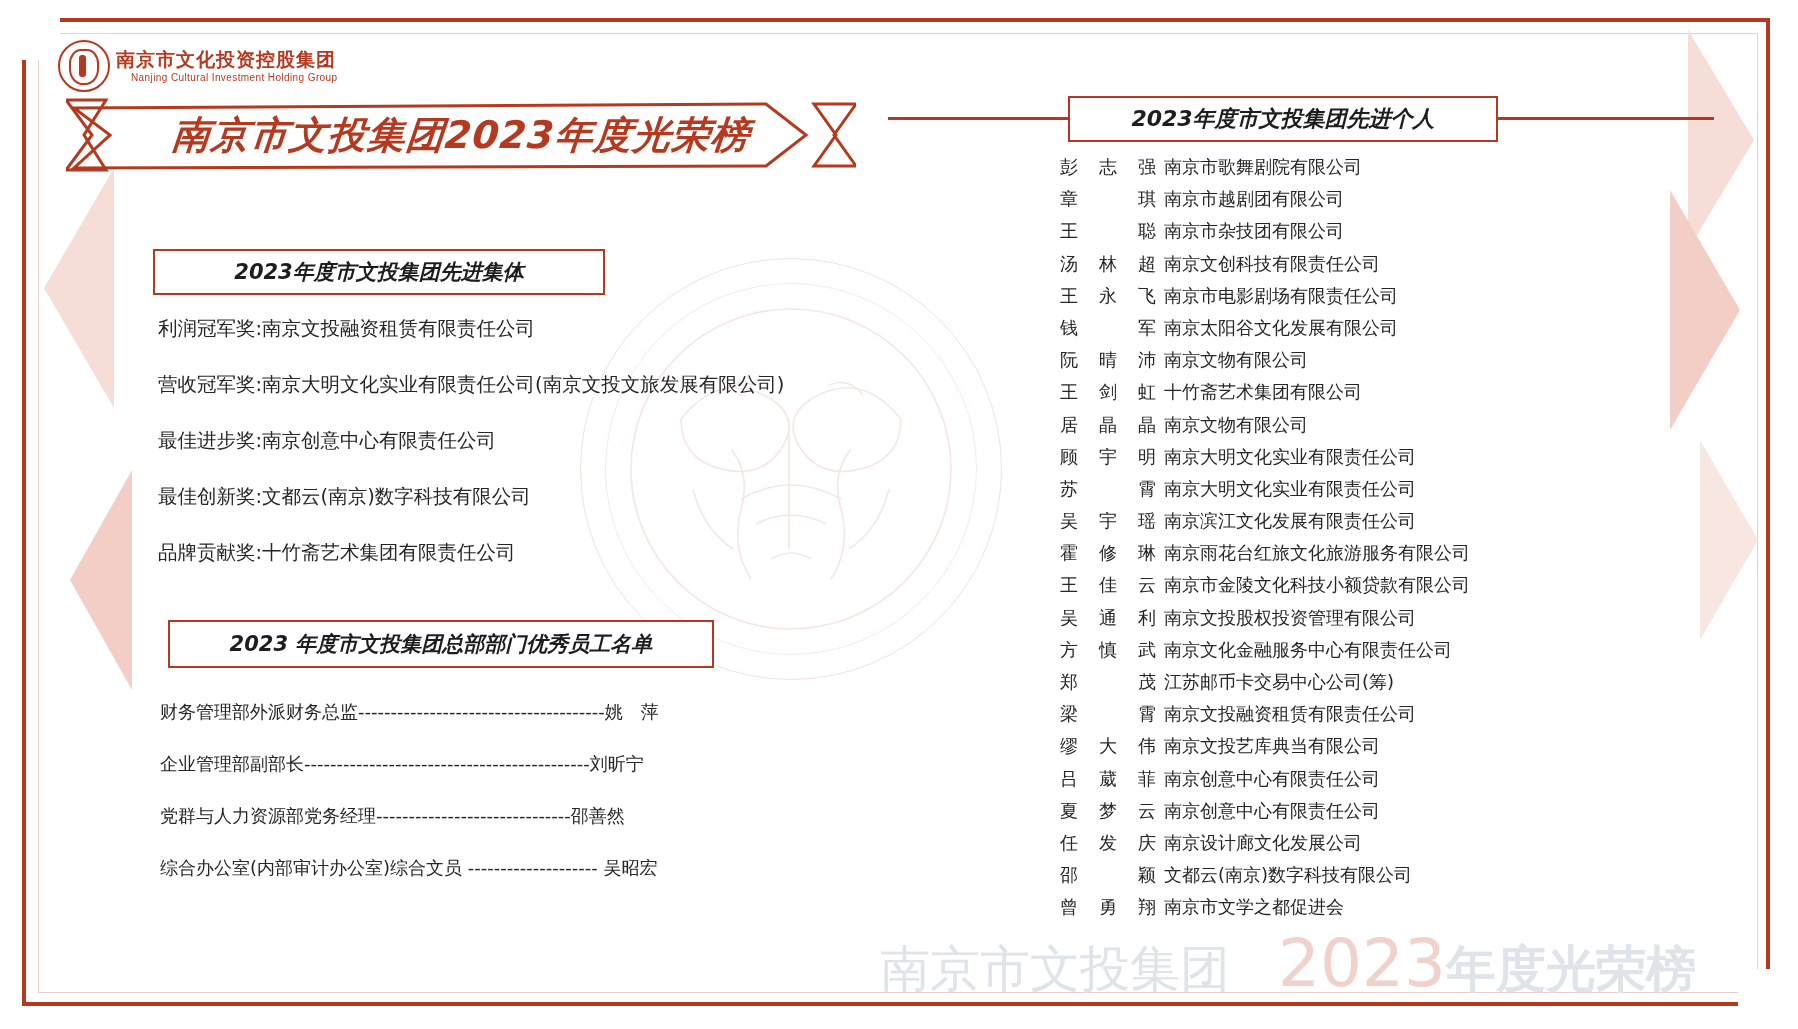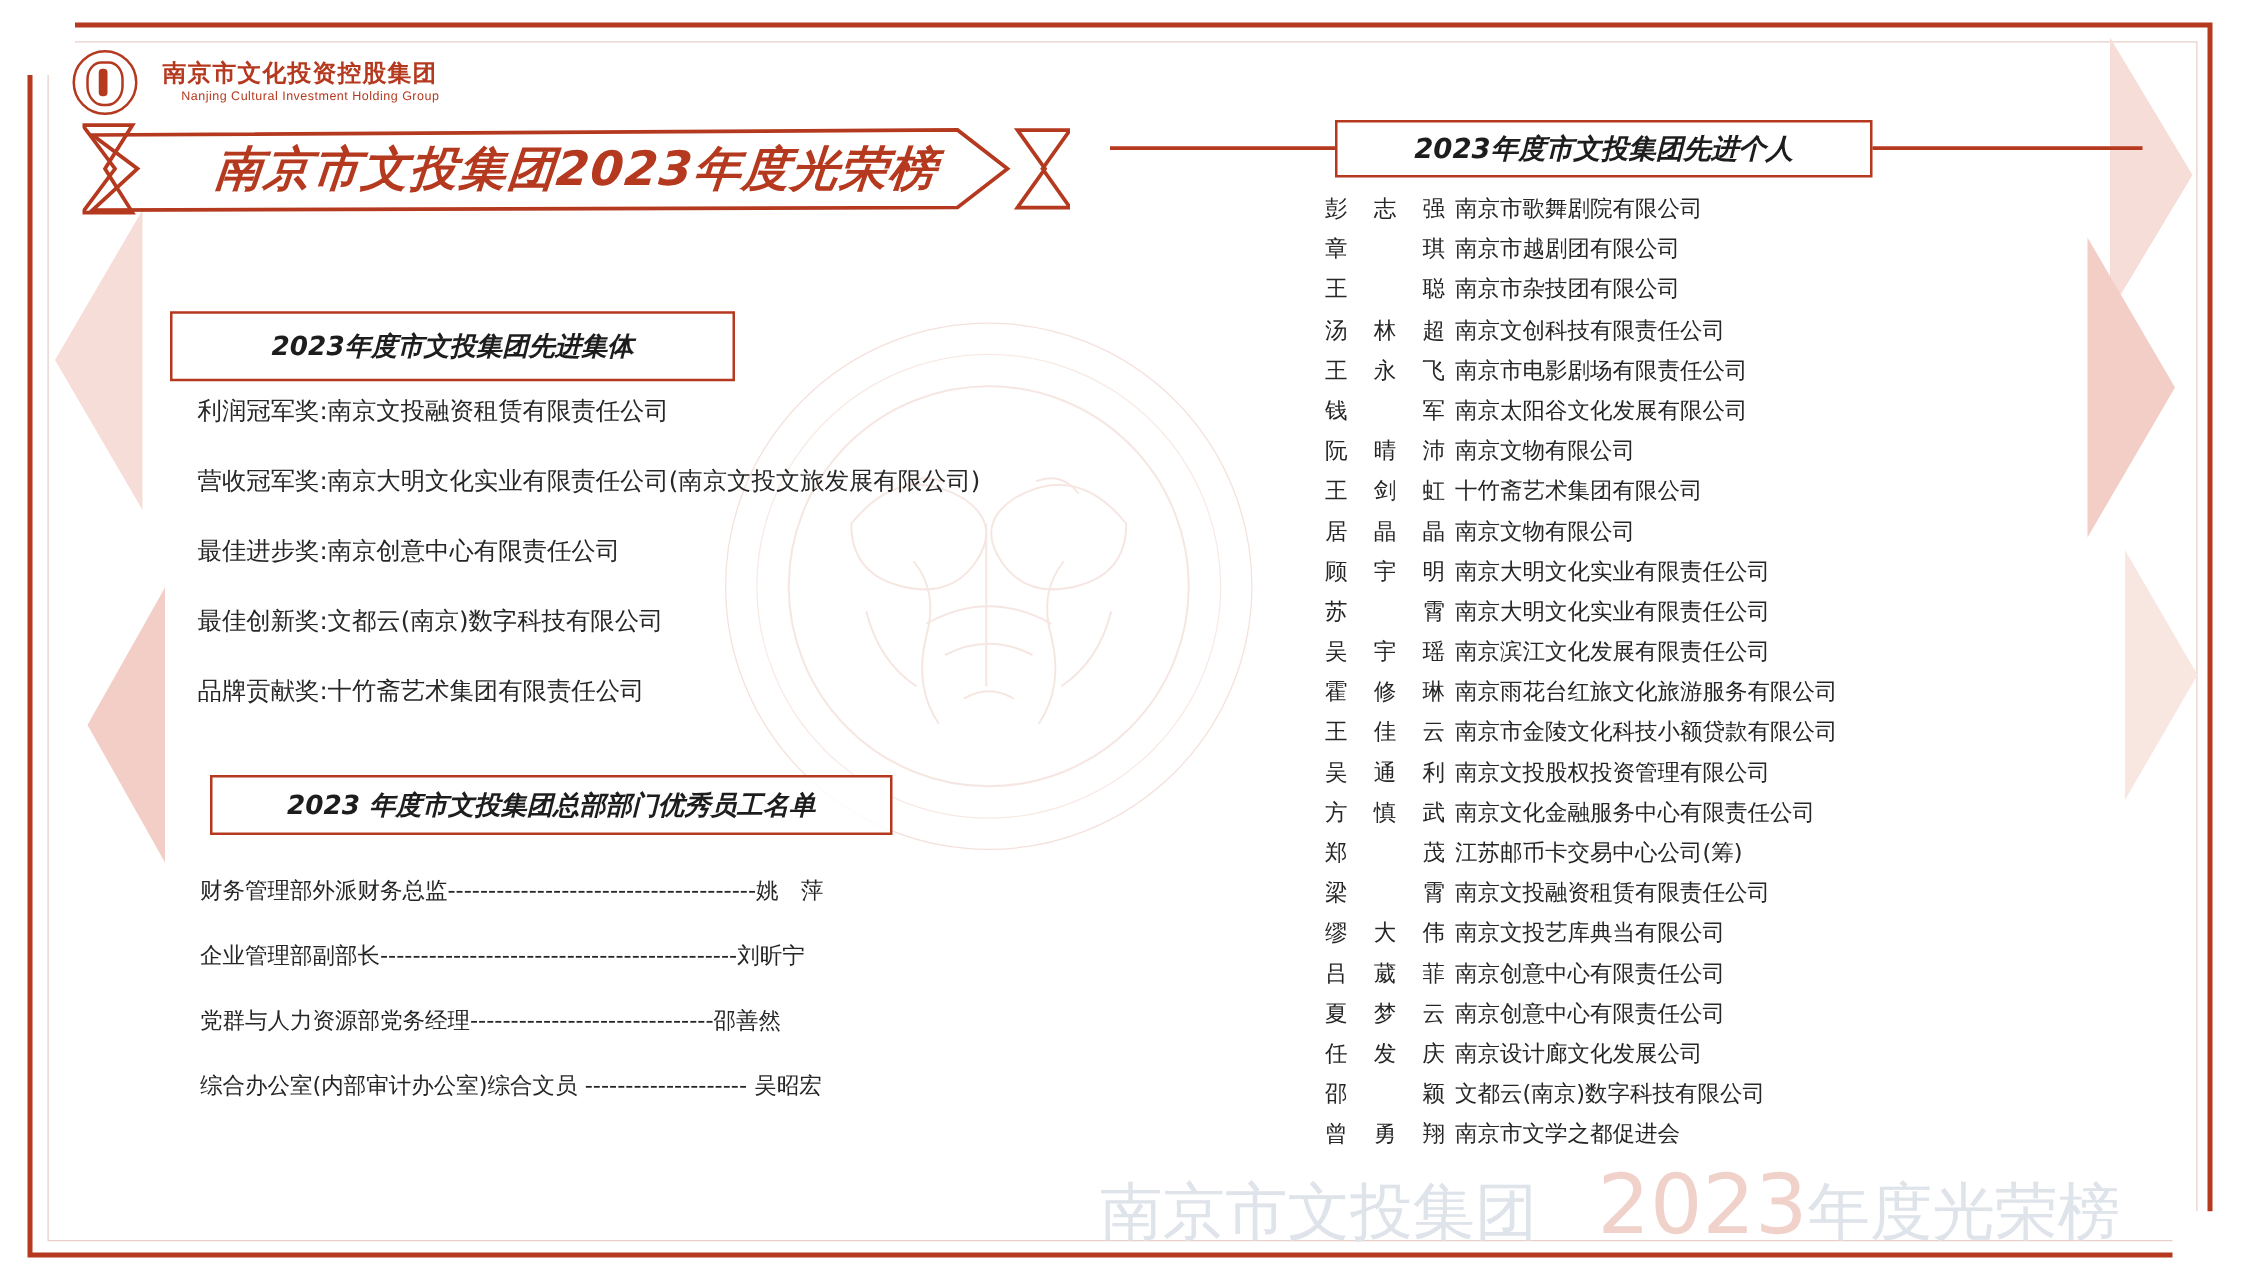--- a/index.html
+++ b/index.html
@@ -91,21 +91,21 @@
     border-bottom: 100px solid transparent;
     border-left: 58px solid #f8e6e1;
   }
 
   
   .logo-wrap {
     position: absolute;
     left: 58px; top: 40px;
     display: flex;
     align-items: center;
-    gap: 20px;
+    gap: 6px;
   }
   .logo-seal {
     width: 48px; height: 48px;
     border: 2px solid #b5391f;
     border-radius: 50%;
     position: relative;
     flex: none;
   }
   .logo-seal::before {
     content: "";
@@ -196,21 +196,21 @@
     align-items: center;
     justify-content: center;
     font-family: "DejaVu Sans", "Liberation Sans", sans-serif;
     font-size: 21px;
     font-weight: bold;
     color: #1d1d1d;
     box-sizing: border-box;
     background: rgba(255,255,255,0.85);
     font-style: italic;
   }
-  #head-collective { left: 136px; top: 249px; width: 452px; height: 56px; }
+  #head-collective { left: 153px; top: 249px; width: 452px; height: 46px; }
   #head-staff      { left: 168px; top: 620px; width: 546px; height: 48px; }
   #head-individual {
     left: 1068px; top: 96px; width: 430px; height: 46px;
     font-size: 22px;
   }
 
   
   .rule {
     position: absolute;
     height: 3px;
@@ -279,21 +279,21 @@
     position: absolute;
     left: 880px; top: 925px;
     white-space: nowrap;
     font-family: "DejaVu Sans", "Liberation Sans", sans-serif;
     display: flex;
     align-items: baseline;
     pointer-events: none;
   }
   .fw-a { font-size: 50px; color: #dfe3ea; font-weight: 500; text-align: center; }
   .fw-b { font-size: 66px; color: #f0d2cb; font-weight: 500; margin-left: 48px; }
-  .fw-c { font-size: 50px; color: #dfe3ea; font-weight: 400; }
+  .fw-c { font-size: 50px; color: #dfe3ea; font-weight: 700; }
 </style>
 </head>
 <body>
 
 <div id="poster">
 
   <div class="outer-border"></div>
   <div class="inner-edge"></div>
   <div class="corner-block corner-tl"></div>
   <div class="corner-block corner-br"></div>

